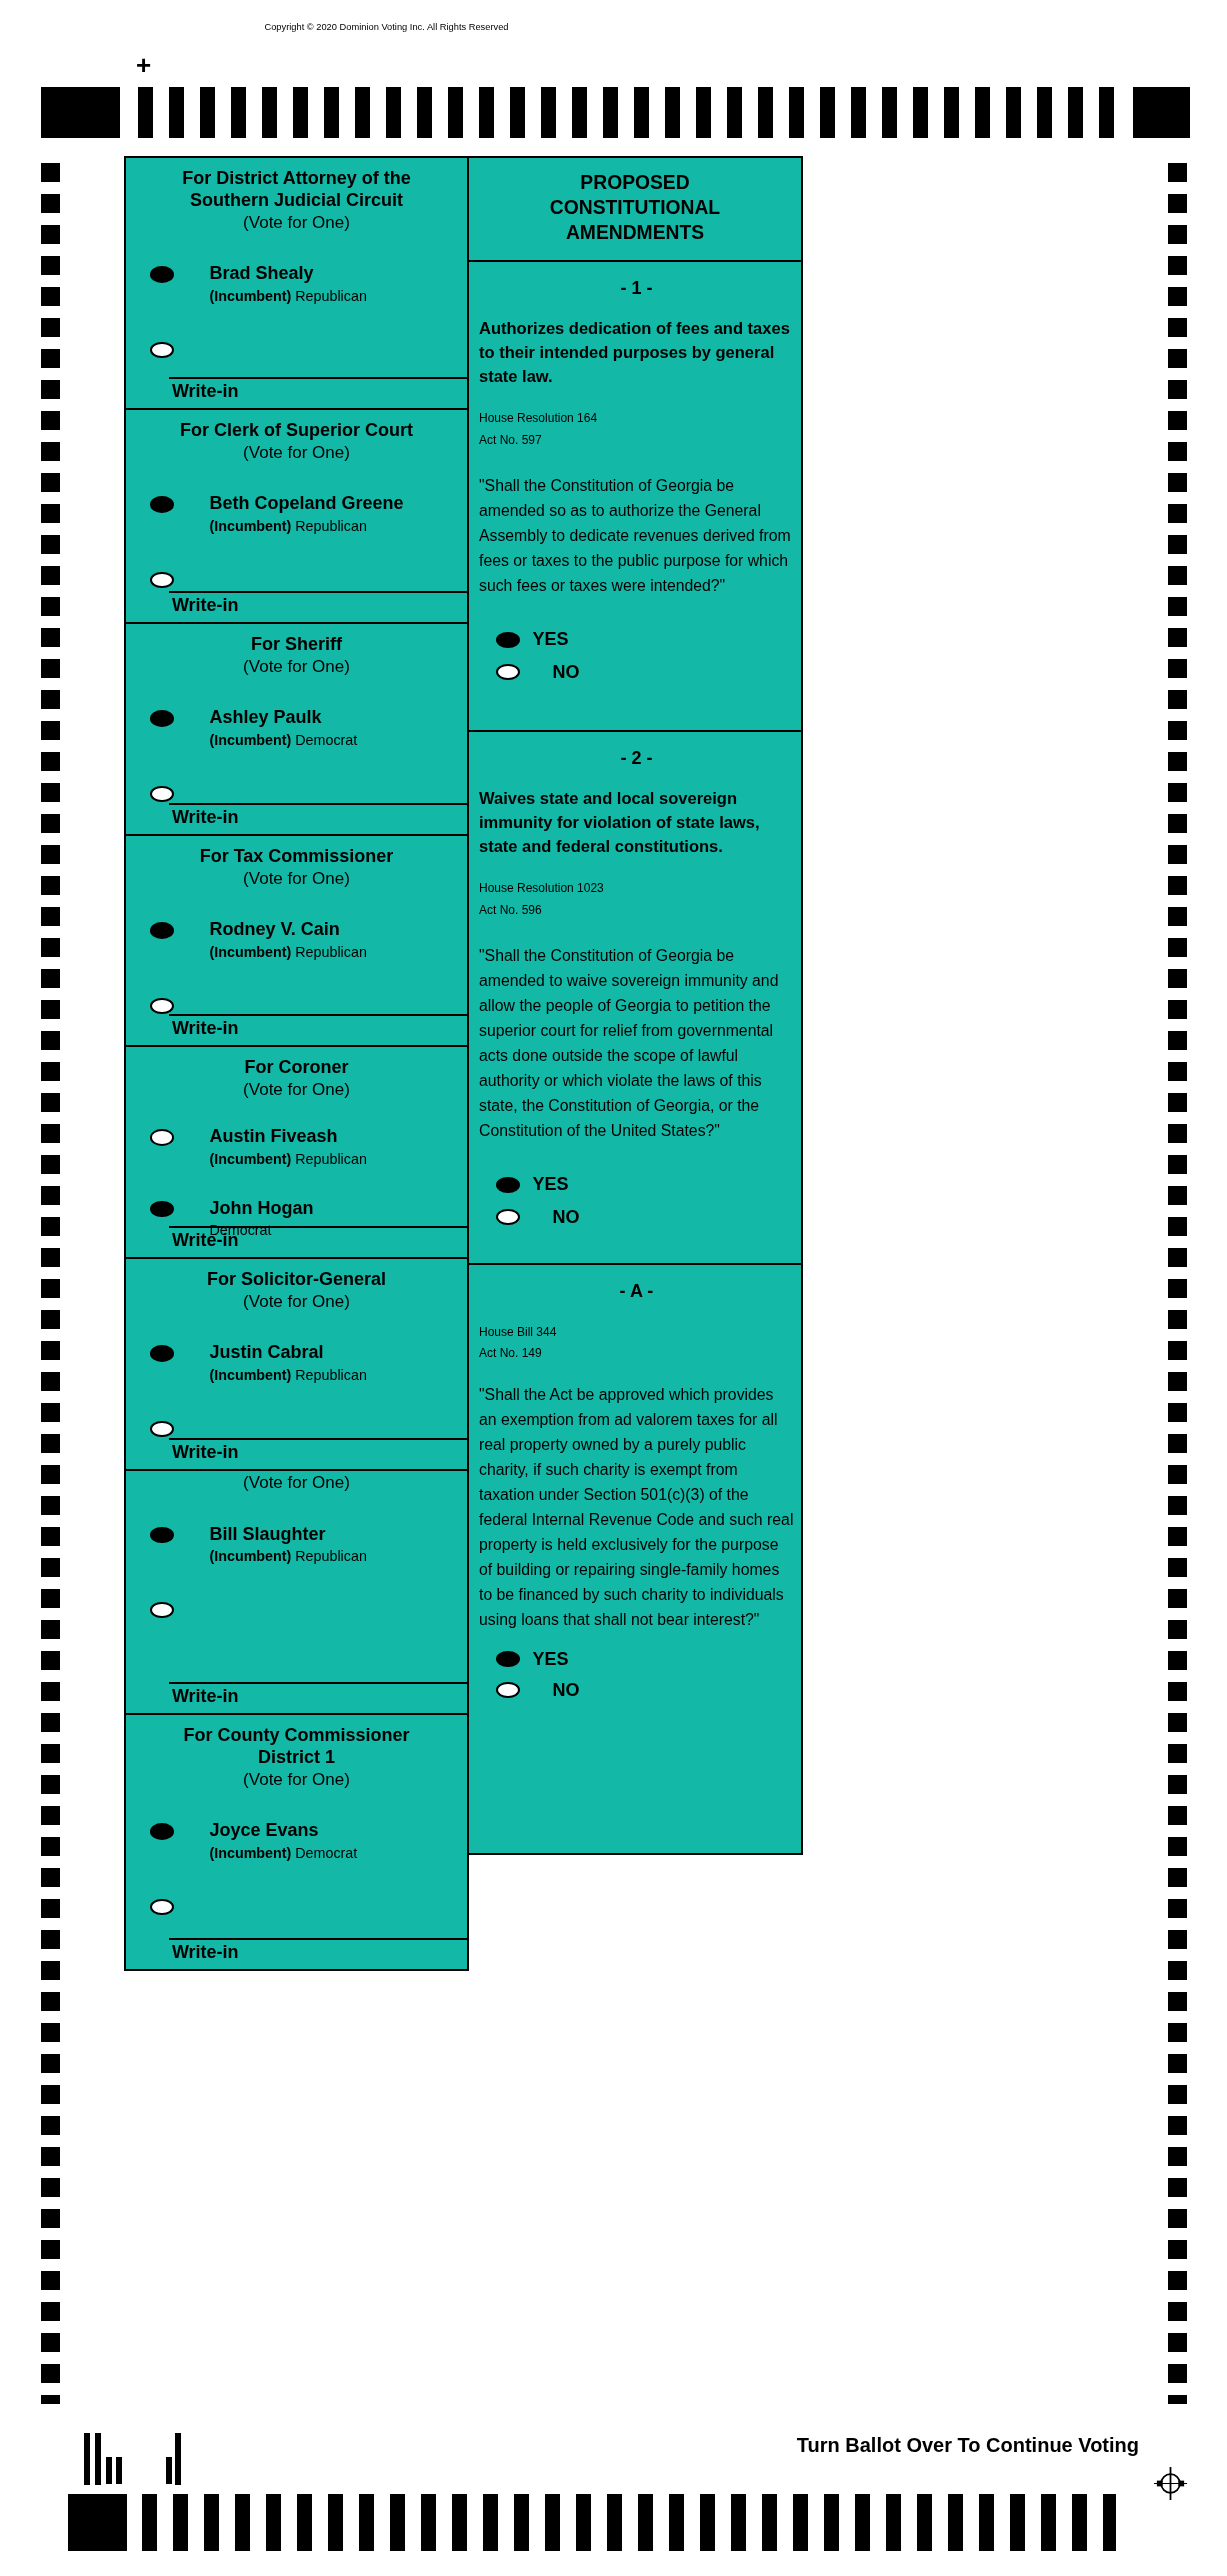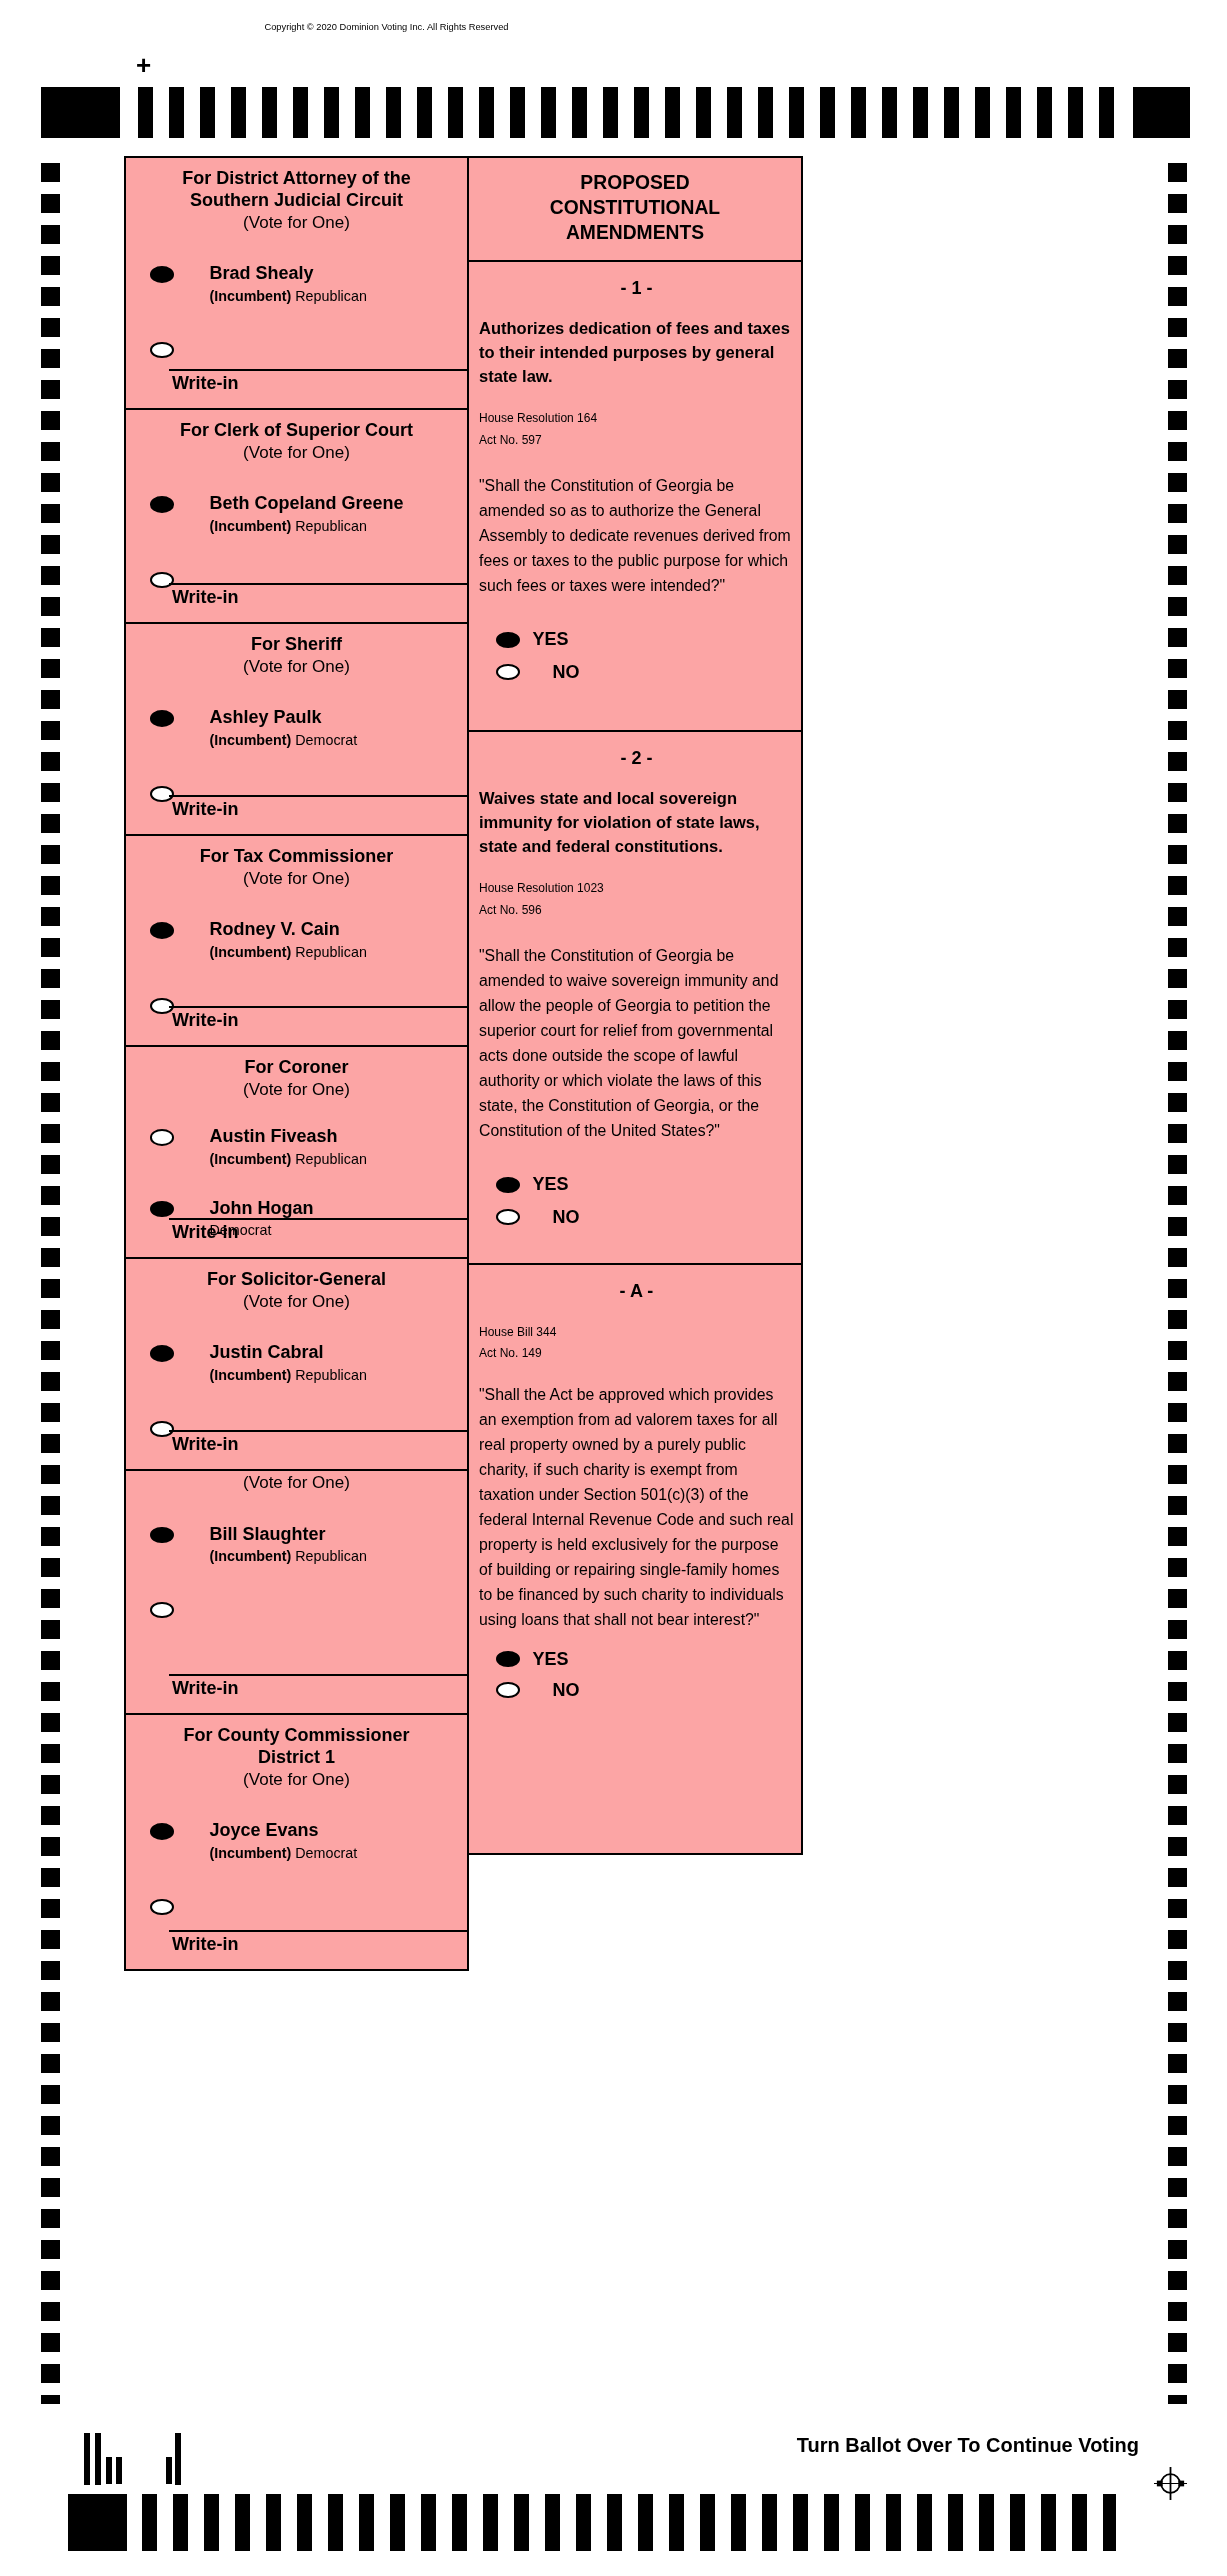--- a/index.html
+++ b/index.html
@@ -20,36 +20,36 @@
   .strip-bottom-bars { left:142px; top:2494px; width:974px; height:57px; background:repeating-linear-gradient(90deg,#000 0 15px,transparent 15px 31px); }
   .side-marks { position:absolute; top:163px; width:18.6px; height:2241px;
     background:repeating-linear-gradient(180deg,#000 0 18.6px,transparent 18.6px 31px); }
   .side-left  { left:41px; }
   .side-right { left:1168px; }
 
   
   .col { position:absolute; top:156px; }
   .left-col  { left:124px; width:345px; }
   .right-col { left:467px; width:336px; }
-  .bbox { position:relative; box-sizing:border-box; border:2.1px solid #000; border-top:0; overflow:hidden; background:#fca5a5; }
+  .bbox { position:relative; box-sizing:border-box; border:2.1px solid #000; border-top:0; overflow:hidden; background:#14b8a6; }
   .bbox:first-child { border-top:2.1px solid #000; }
 
   
   .c-title { margin-top:8.6px; text-align:center; font-weight:bold; font-size:18px; line-height:22px; padding:0 7.2px; }
   .c-instr { text-align:center; font-size:17px; line-height:21.5px; margin-top:1.4px; }
   .candidate { display:flex; align-items:flex-start; margin:30px 0 0 24px;gap:24px; }
   .oval { flex:0 0 auto; width:24px; height:16.5px; border:2.1px solid #000; border-radius:50%;
           background:#fff; box-sizing:border-box; margin-top:2.9px; }
   .oval.filled { background:#000; }
   .cand-text { margin-left:11.5px; }
   .cand-name { font-size:18px; font-weight:bold; line-height:20px; }
   .cand-detail { font-size:14.3px; line-height:18.6px; margin-top:3.6px; }
   .b { font-weight:bold; }
   .opt-empty { margin-top:33px; }
-  .writein { position:absolute; bottom:8px; left:43px; right:0; border-top:2.1px solid #000; padding:2.1px 0 6.4px; }
+  .writein { position:absolute; bottom:0; left:43px; right:0; border-top:2.1px solid #000; padding:2.1px 0 6.4px; }
   .wl { font-size:18px; font-weight:bold; margin-left:2.9px; }
 
   
   .r-header { text-align:center; font-weight:bold; font-size:19.3px; line-height:25px; padding-top:11.5px; }
   .measure { padding:0 7.2px 0 10px; }
   .m-num { text-align:center; font-weight:bold; font-size:18px; margin-top:15.8px; }
   .m-summary { font-weight:bold; font-size:16.5px; line-height:23.6px; margin:18.6px 0 0; }
   .m-auth { font-size:12px; line-height:21.5px; margin:20px 0 0; }
   .m-question { font-size:15.8px; line-height:25px; margin:21.5px 0 0; }
   .opt { display:flex; align-items:center; margin:31.5px 0 0 17px; }

